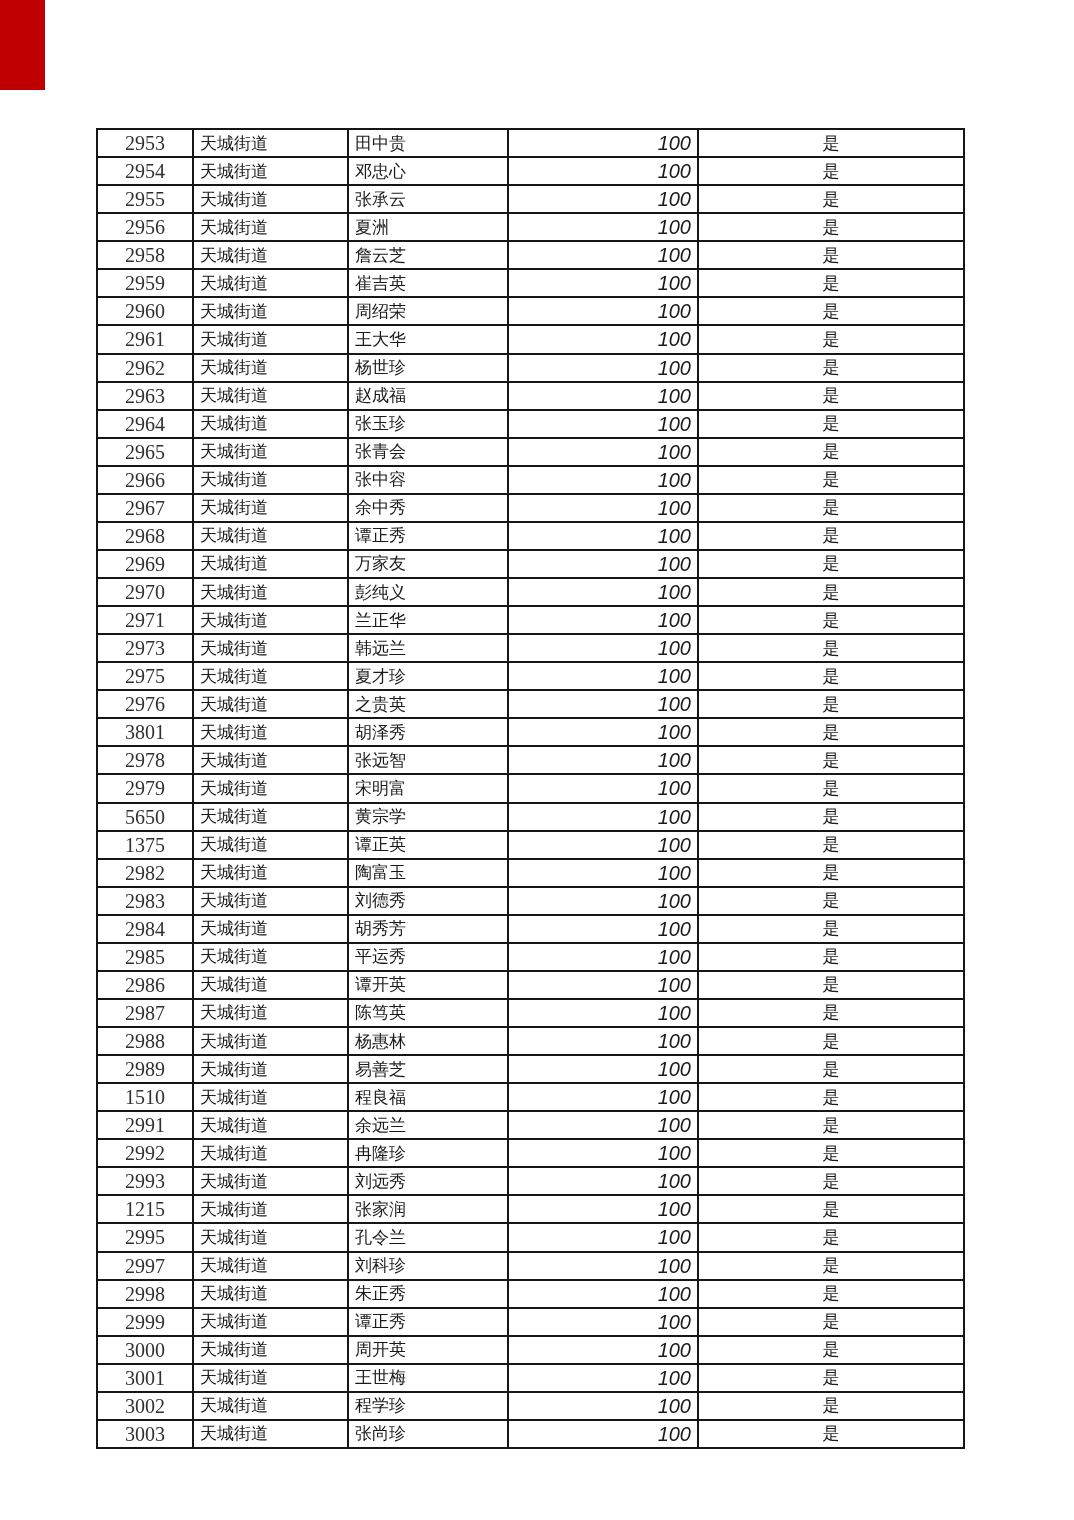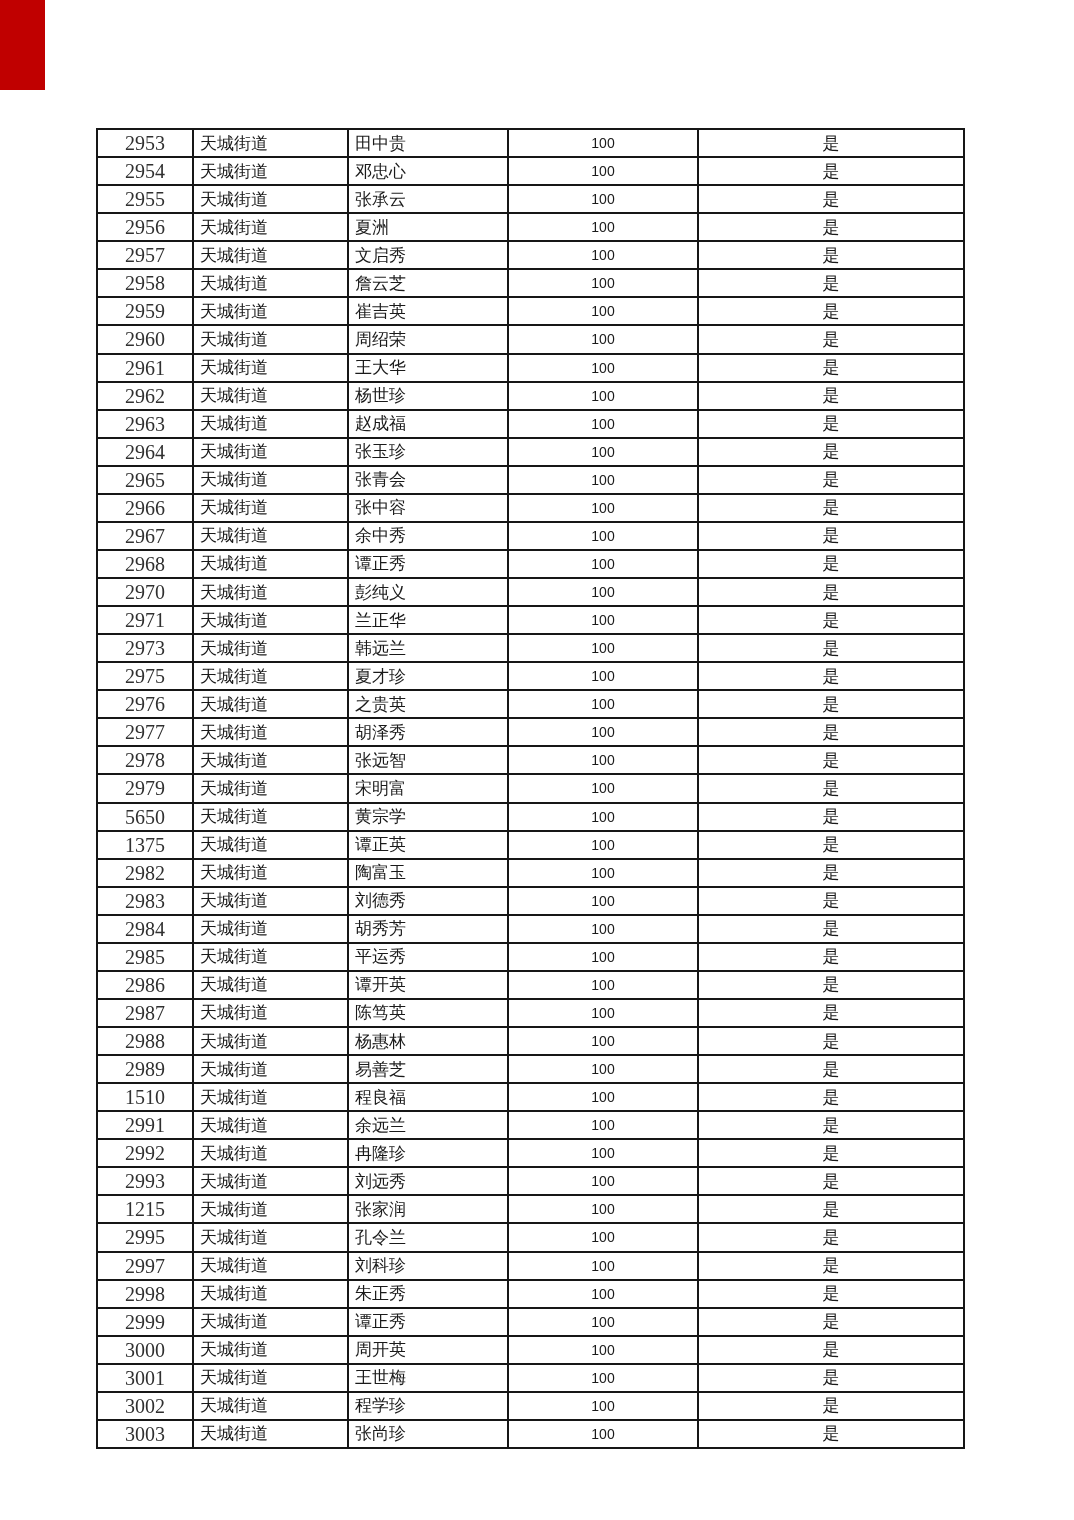--- a/index.html
+++ b/index.html
@@ -45,23 +45,24 @@
     font-size: 20px;
     color: #303030;
     font-family: "Liberation Serif", "DejaVu Serif", serif;
   }
   td.c1, td.c2 {
     text-align: left;
     font-size: 17px;
     font-family: "Liberation Serif", "DejaVu Serif", serif;
   }
   td.c3 {
-    text-align: center;
-    font-size: 14px;
+    text-align: right;
+    font-size: 20px;
     font-family: "Liberation Sans", "DejaVu Sans", sans-serif;
+    font-style: italic;
   }
   td.c4 {
     text-align: center;
     font-size: 17px;
     font-family: "Liberation Serif", "DejaVu Serif", serif;
   }
 </style>
 </head>
 <body>
 
@@ -98,27 +99,20 @@
         <td class="c4">是</td>
       </tr>
       <tr>
         <td class="c0">2956</td>
         <td class="c1">天城街道</td>
         <td class="c2">夏洲</td>
         <td class="c3">100</td>
         <td class="c4">是</td>
       </tr>
       <tr>
-        <td class="c0">2957</td>
-        <td class="c1">天城街道</td>
-        <td class="c2">文启秀</td>
-        <td class="c3">100</td>
-        <td class="c4">是</td>
-      </tr>
-      <tr>
         <td class="c0">2958</td>
         <td class="c1">天城街道</td>
         <td class="c2">詹云芝</td>
         <td class="c3">100</td>
         <td class="c4">是</td>
       </tr>
       <tr>
         <td class="c0">2959</td>
         <td class="c1">天城街道</td>
         <td class="c2">崔吉英</td>
@@ -182,20 +176,27 @@
         <td class="c4">是</td>
       </tr>
       <tr>
         <td class="c0">2968</td>
         <td class="c1">天城街道</td>
         <td class="c2">谭正秀</td>
         <td class="c3">100</td>
         <td class="c4">是</td>
       </tr>
       <tr>
+        <td class="c0">2969</td>
+        <td class="c1">天城街道</td>
+        <td class="c2">万家友</td>
+        <td class="c3">100</td>
+        <td class="c4">是</td>
+      </tr>
+      <tr>
         <td class="c0">2970</td>
         <td class="c1">天城街道</td>
         <td class="c2">彭纯义</td>
         <td class="c3">100</td>
         <td class="c4">是</td>
       </tr>
       <tr>
         <td class="c0">2971</td>
         <td class="c1">天城街道</td>
         <td class="c2">兰正华</td>
@@ -217,21 +218,21 @@
         <td class="c4">是</td>
       </tr>
       <tr>
         <td class="c0">2976</td>
         <td class="c1">天城街道</td>
         <td class="c2">之贵英</td>
         <td class="c3">100</td>
         <td class="c4">是</td>
       </tr>
       <tr>
-        <td class="c0">2977</td>
+        <td class="c0">3801</td>
         <td class="c1">天城街道</td>
         <td class="c2">胡泽秀</td>
         <td class="c3">100</td>
         <td class="c4">是</td>
       </tr>
       <tr>
         <td class="c0">2978</td>
         <td class="c1">天城街道</td>
         <td class="c2">张远智</td>
         <td class="c3">100</td>

